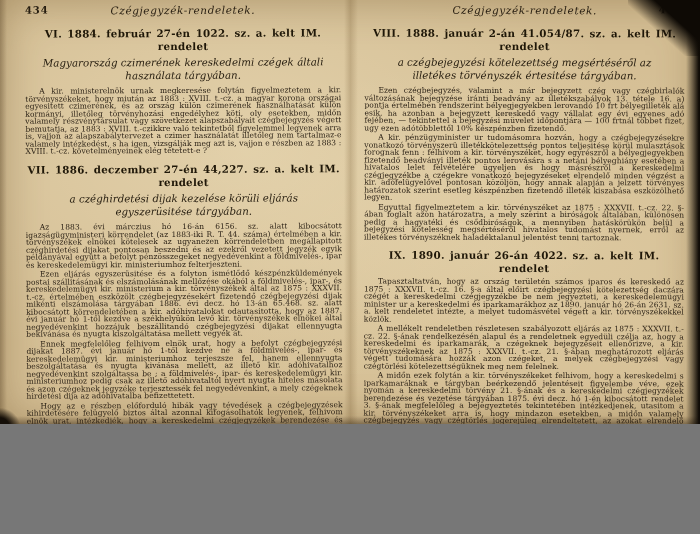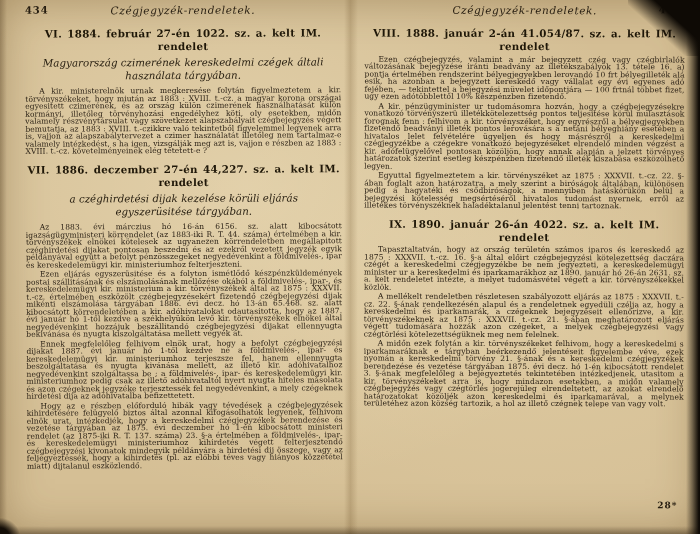--- a/index.html
+++ b/index.html
@@ -1,18 +1,18 @@
 <!DOCTYPE html>
 <html><head>
 <meta charset="utf-8">
 <style>
   html,body{margin:0;padding:0;background:#777;}
   .book{
     position:relative;
-    width:700px;height:534px;
+    width:700px;height:424px;
     overflow:hidden;
     background:
       radial-gradient(ellipse at 35% 35%, rgba(255,246,216,0.30), rgba(255,246,216,0) 62%),
       radial-gradient(ellipse at 75% 60%, rgba(255,242,205,0.18), rgba(255,242,205,0) 55%),
       #d5bf95;
     box-shadow: inset 0 0 46px rgba(92,62,22,0.38);
     font-family:"DejaVu Serif","Liberation Serif",serif;
     color:#2a2013;
   }
   .spread{position:absolute;inset:0;display:flex;}
@@ -107,20 +107,21 @@
       <p class="body">Hogy az e részben előforduló hibák vagy tévedések a czégbejegyzések kihirdetésére felügyelő biztos által azonnal kifogásolhatók legyenek, felhivom elnök urat, intézkedjék, hogy a kereskedelmi czégjegyzékek berendezése és vezetése tárgyában az 1875. évi deczember hó 1-én kibocsátott ministeri rendelet (az 1875-iki R. T. 137. száma) 23. §-a értelmében a földmivelés-, ipar- és kereskedelemügyi ministeriumhoz kihirdetés végett felterjesztendő czégbejegyzési kivonatok mindegyik példányára a hirdetési dij összege, vagy az feljegyeztessék, hogy a kihirdetés (pl. az előbbi téves vagy hiányos közzététel miatt) dijtalanul eszközlendő.</p>
     </div>
 
     <div class="page page-right">
       <div class="pagehead">
         <span class="running">Czégjegyzék-rendeletek.</span>
         <span class="num">435</span>
       </div>
 
       <h2 class="rendelet">VIII. 1888. január 2-án 41.054/87. sz. a. kelt IM. rendelet</h2>
+      <p class="subtitle">a czégbejegyzési kötelezettség megsértéséről az illetékes törvényszék értesitése tárgyában.</p>
       <p class="body">Ezen czégbejegyzés, valamint a már bejegyzett czég vagy czégbirlalók változásának bejegyzése iránti beadvány az illetékszabályok 13. tétele 16. a) pontja értelmében rendszerint bélyegjegyekben lerovandó 10 frt bélyegilleték alá esik, ha azonban a bejegyzett kereskedő vagy vállalat egy évi egyenes adó fejében, — tekintettel a bejegyzési müvelet időpontjára — 100 frtnál többet fizet, ugy ezen adótöbblettől 10% készpénzben fizetendő.</p>
       <p class="body">A kir. pénzügyminister ur tudomásomra hozván, hogy a czégbejegyzésekre vonatkozó törvényszerü illetékkötelezettség pontos teljesitése körül mulasztások forognak fenn : felhivom a kir. törvényszéket, hogy egyrészről a bélyegjegyekben fizetendő beadványi illeték pontos lerovására s a netáni bélyeghiány esetében a hivatalos lelet felvételére ügyeljen és hogy másrészről a kereskedelmi czégjegyzékbe a czégekre vonatkozó bejegyzéseket elrendelő minden végzést a kir. adófelügyelővel pontosan közöljön, hogy annak alapján a jelzett törvényes határozatok szerint esetleg készpénzben fizetendő illeték kiszabása eszközölhető legyen.</p>
       <p class="body">Egyuttal figyelmeztetem a kir. törvényszéket az 1875 : XXXVII. t.-cz. 22. §-ában foglalt azon határozatra, a mely szerint a biróságok általában, különösen pedig a hagyatéki és csődbiróságok, a mennyiben hatáskörükön belül a bejegyzési kötelesség megsértéséről hivatalos tudomást nyernek, erről az illetékes törvényszéknek haladéktalanul jelentést tenni tartoznak.</p>
 
       <h2 class="rendelet">IX. 1890. január 26-án 4022. sz. a. kelt IM. rendelet</h2>
       <p class="body">Tapasztaltatván, hogy az ország területén számos iparos és kereskedő az 1875 : XXXVII. t.-cz. 16. §-a által előirt czégbejegyzési kötelezettség daczára czégét a kereskedelmi czégjegyzékbe be nem jegyezteti, a kereskedelemügyi minister ur a kereskedelmi és iparkamarákhoz az 1890. január hó 26-án 2631. sz. a. kelt rendeletet intézte, a melyet tudomásvétel végett a kir. törvényszékekkel közlök.</p>
       <p class="body">A mellékelt rendeletben részletesen szabályozott eljárás az 1875 : XXXVII. t.-cz. 22. §-ának rendelkezésén alapul és a rendeletnek egyedüli czélja az, hogy a kereskedelmi és iparkamarák, a czégeknek bejegyzéseit ellenőrizve, a kir. törvényszékeknek az 1875 : XXXVII. t.-cz. 21. §-ában meghatározott eljárás végett tudomására hozzák azon czégeket, a melyek czégbejegyzési vagy czégtörlési kötelezettségüknek meg nem felelnek.</p>
       <p class="body">A midőn ezek folytán a kir. törvényszékeket felhivom, hogy a kereskedelmi s iparkamaráknak e tárgyban beérkezendő jelentéseit figyelembe véve, ezek nyomán a kereskedelmi törvény 21. §-ának és a kereskedelmi czégjegyzékek berendezése és vezetése tárgyában 1875. évi decz. hó 1-én kibocsátott rendelet 3. §-ának megfelelőleg a bejegyeztetés tekintetében intézkedjenek, utasitom a kir. törvényszékeket arra is, hogy mindazon esetekben, a midőn valamely czégbejegyzés vagy czégtörlés jogerejüleg elrendeltetett, az azokat elrendelő határozatokat közöljék azon kereskedelmi és iparkamarával, a melynek területéhez azon község tartozik, a hol az illető czégnek telepe van vagy volt.</p>
 
       <div class="sig">28*</div>

